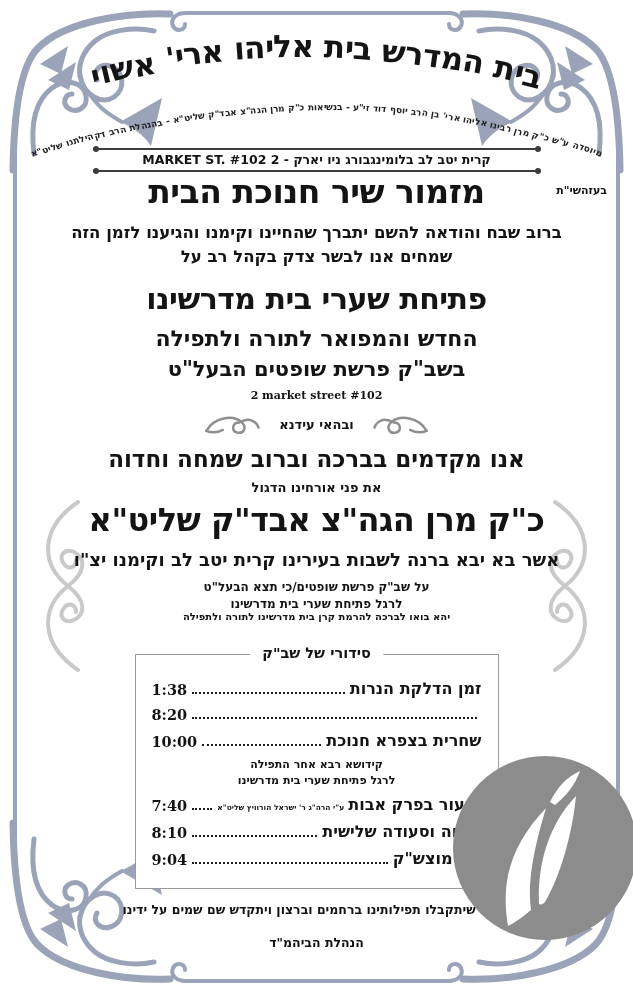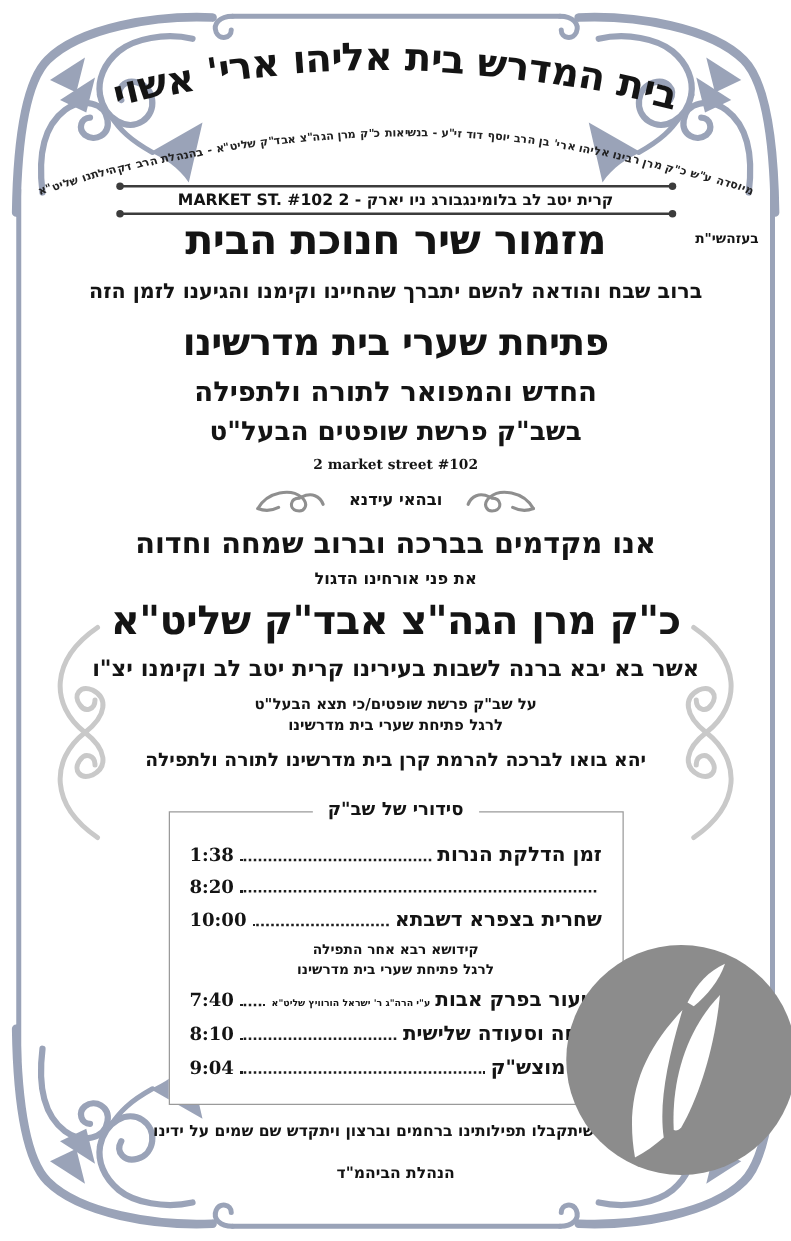--- a/index.html
+++ b/index.html
@@ -34,21 +34,21 @@
   .sub2{font-size:21px;font-weight:bold;margin-top:6px;}
   .addr-small{font-size:11px;font-weight:bold;font-family:"DejaVu Serif",serif;margin-top:8px;}
   .uvhai-row{display:flex;align-items:center;justify-content:center;gap:18px;margin-top:10px;}
   .uvhai{font-size:13px;font-weight:bold;direction:rtl;}
   .line1{font-size:23px;font-weight:bold;margin-top:8px;}
   .line2{font-size:13px;font-weight:bold;margin-top:8px;}
   .guest{font-size:32px;font-weight:bold;margin-top:6px;letter-spacing:-0.5px;}
   .line3{font-size:18px;font-weight:bold;margin-top:10px;}
   .line4{font-size:12px;font-weight:bold;margin-top:10px;}
   .line5{font-size:12px;font-weight:bold;margin-top:3px;}
-  .line6{font-size:15px;font-weight:bold;margin-top:12px;}
+  .line6{font-size:10px;font-weight:bold;}
   
   .sched{
     position:relative;width:330px;margin:32px auto 0;
     border:1.5px solid #9a9a9a;background:#fff;
     padding:16px 16px 12px;direction:rtl;text-align:right;
   }
   .sched-title{
     position:absolute;top:-10px;right:50%;transform:translateX(50%);
     background:#fff;padding:0 12px;font-size:14.5px;font-weight:bold;white-space:nowrap;
   }
@@ -134,20 +134,21 @@
   <div class="addr-bar">
     <span class="dot tl"></span>
     <span class="dot tr"></span>
     <span class="dot bl"></span>
     <span class="dot br"></span>
     <div class="txt">קרית יטב לב בלומינגבורג ניו יארק - 2 MARKET ST. #102</div>
   </div>
 
   <div class="t1 rtl">מזמור שיר חנוכת הבית</div>
   <div class="intro rtl">ברוב שבח והודאה להשם יתברך שהחיינו וקימנו והגיענו לזמן הזה</div>
+  <div class="intro rtl" style="margin-top:0;">שמחים אנו לבשר צדק בקהל רב על</div>
   <div class="t2 rtl">פתיחת שערי בית מדרשינו</div>
   <div class="sub1 rtl">החדש והמפואר לתורה ולתפילה</div>
   <div class="sub2 rtl">בשב"ק פרשת שופטים הבעל"ט</div>
   <div class="addr-small">2 market street #102</div>
 
   <div class="uvhai-row">
     <svg class="uvhai-fl" width="58" height="26" viewBox="0 0 70 28">
       <g stroke="#8f8f8f" fill="none" stroke-width="3" stroke-linecap="round">
         <path d="M4,21 C14,4 36,2 46,10 C54,17 49,25 41,23 C34,21 35,11 44,11"></path>
         <path d="M46,10 C56,5 64,9 67,17"></path>
@@ -178,21 +179,21 @@
     <div class="srow">
       <span class="lbl">זמן הדלקת הנרות</span>
       <span class="dots"></span>
       <span class="time">1:38</span>
     </div>
     <div class="srow">
       <span class="dots"></span>
       <span class="time">8:20</span>
     </div>
     <div class="srow">
-      <span class="lbl">שחרית בצפרא דשבתא</span>
+      <span class="lbl">שחרית בצפרא חנוכת</span>
       <span class="dots"></span>
       <span class="time">10:00</span>
     </div>
 
     <div class="snotes">
       <div class="snote">קידושא רבא אחר התפילה</div>
       <div class="snote">לרגל פתיחת שערי בית מדרשינו</div>
     </div>
 
     <div class="srow">

